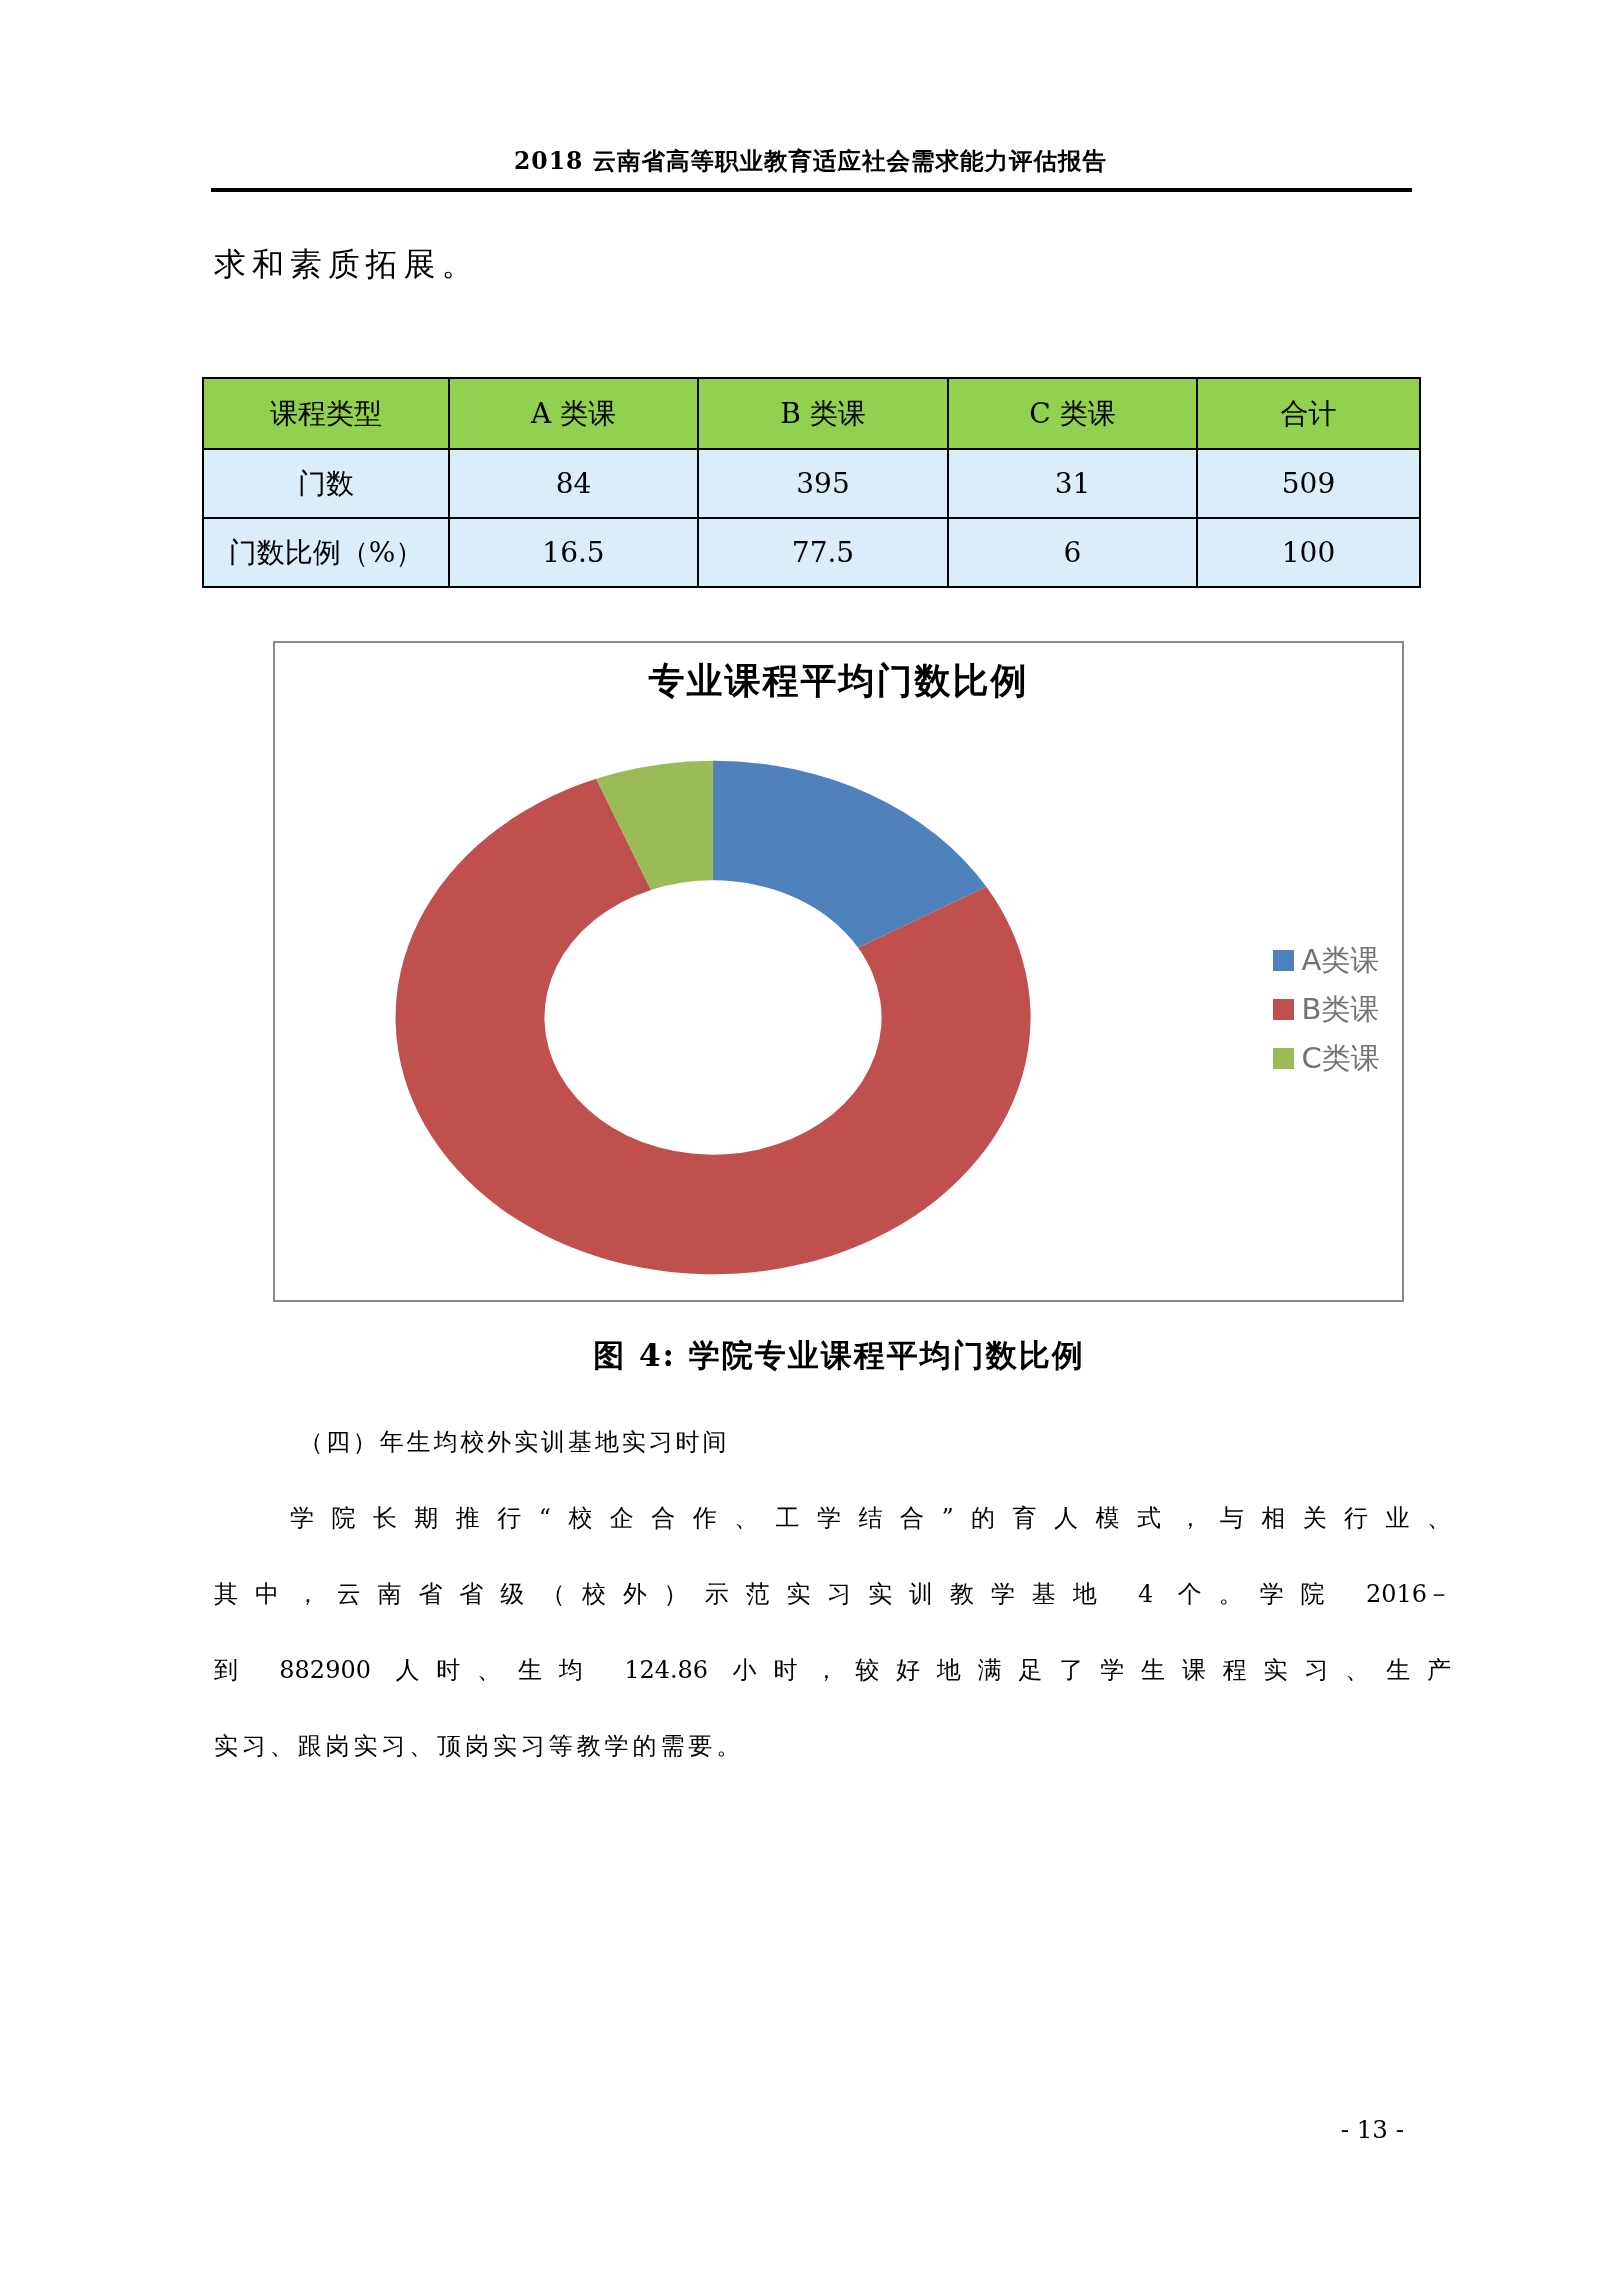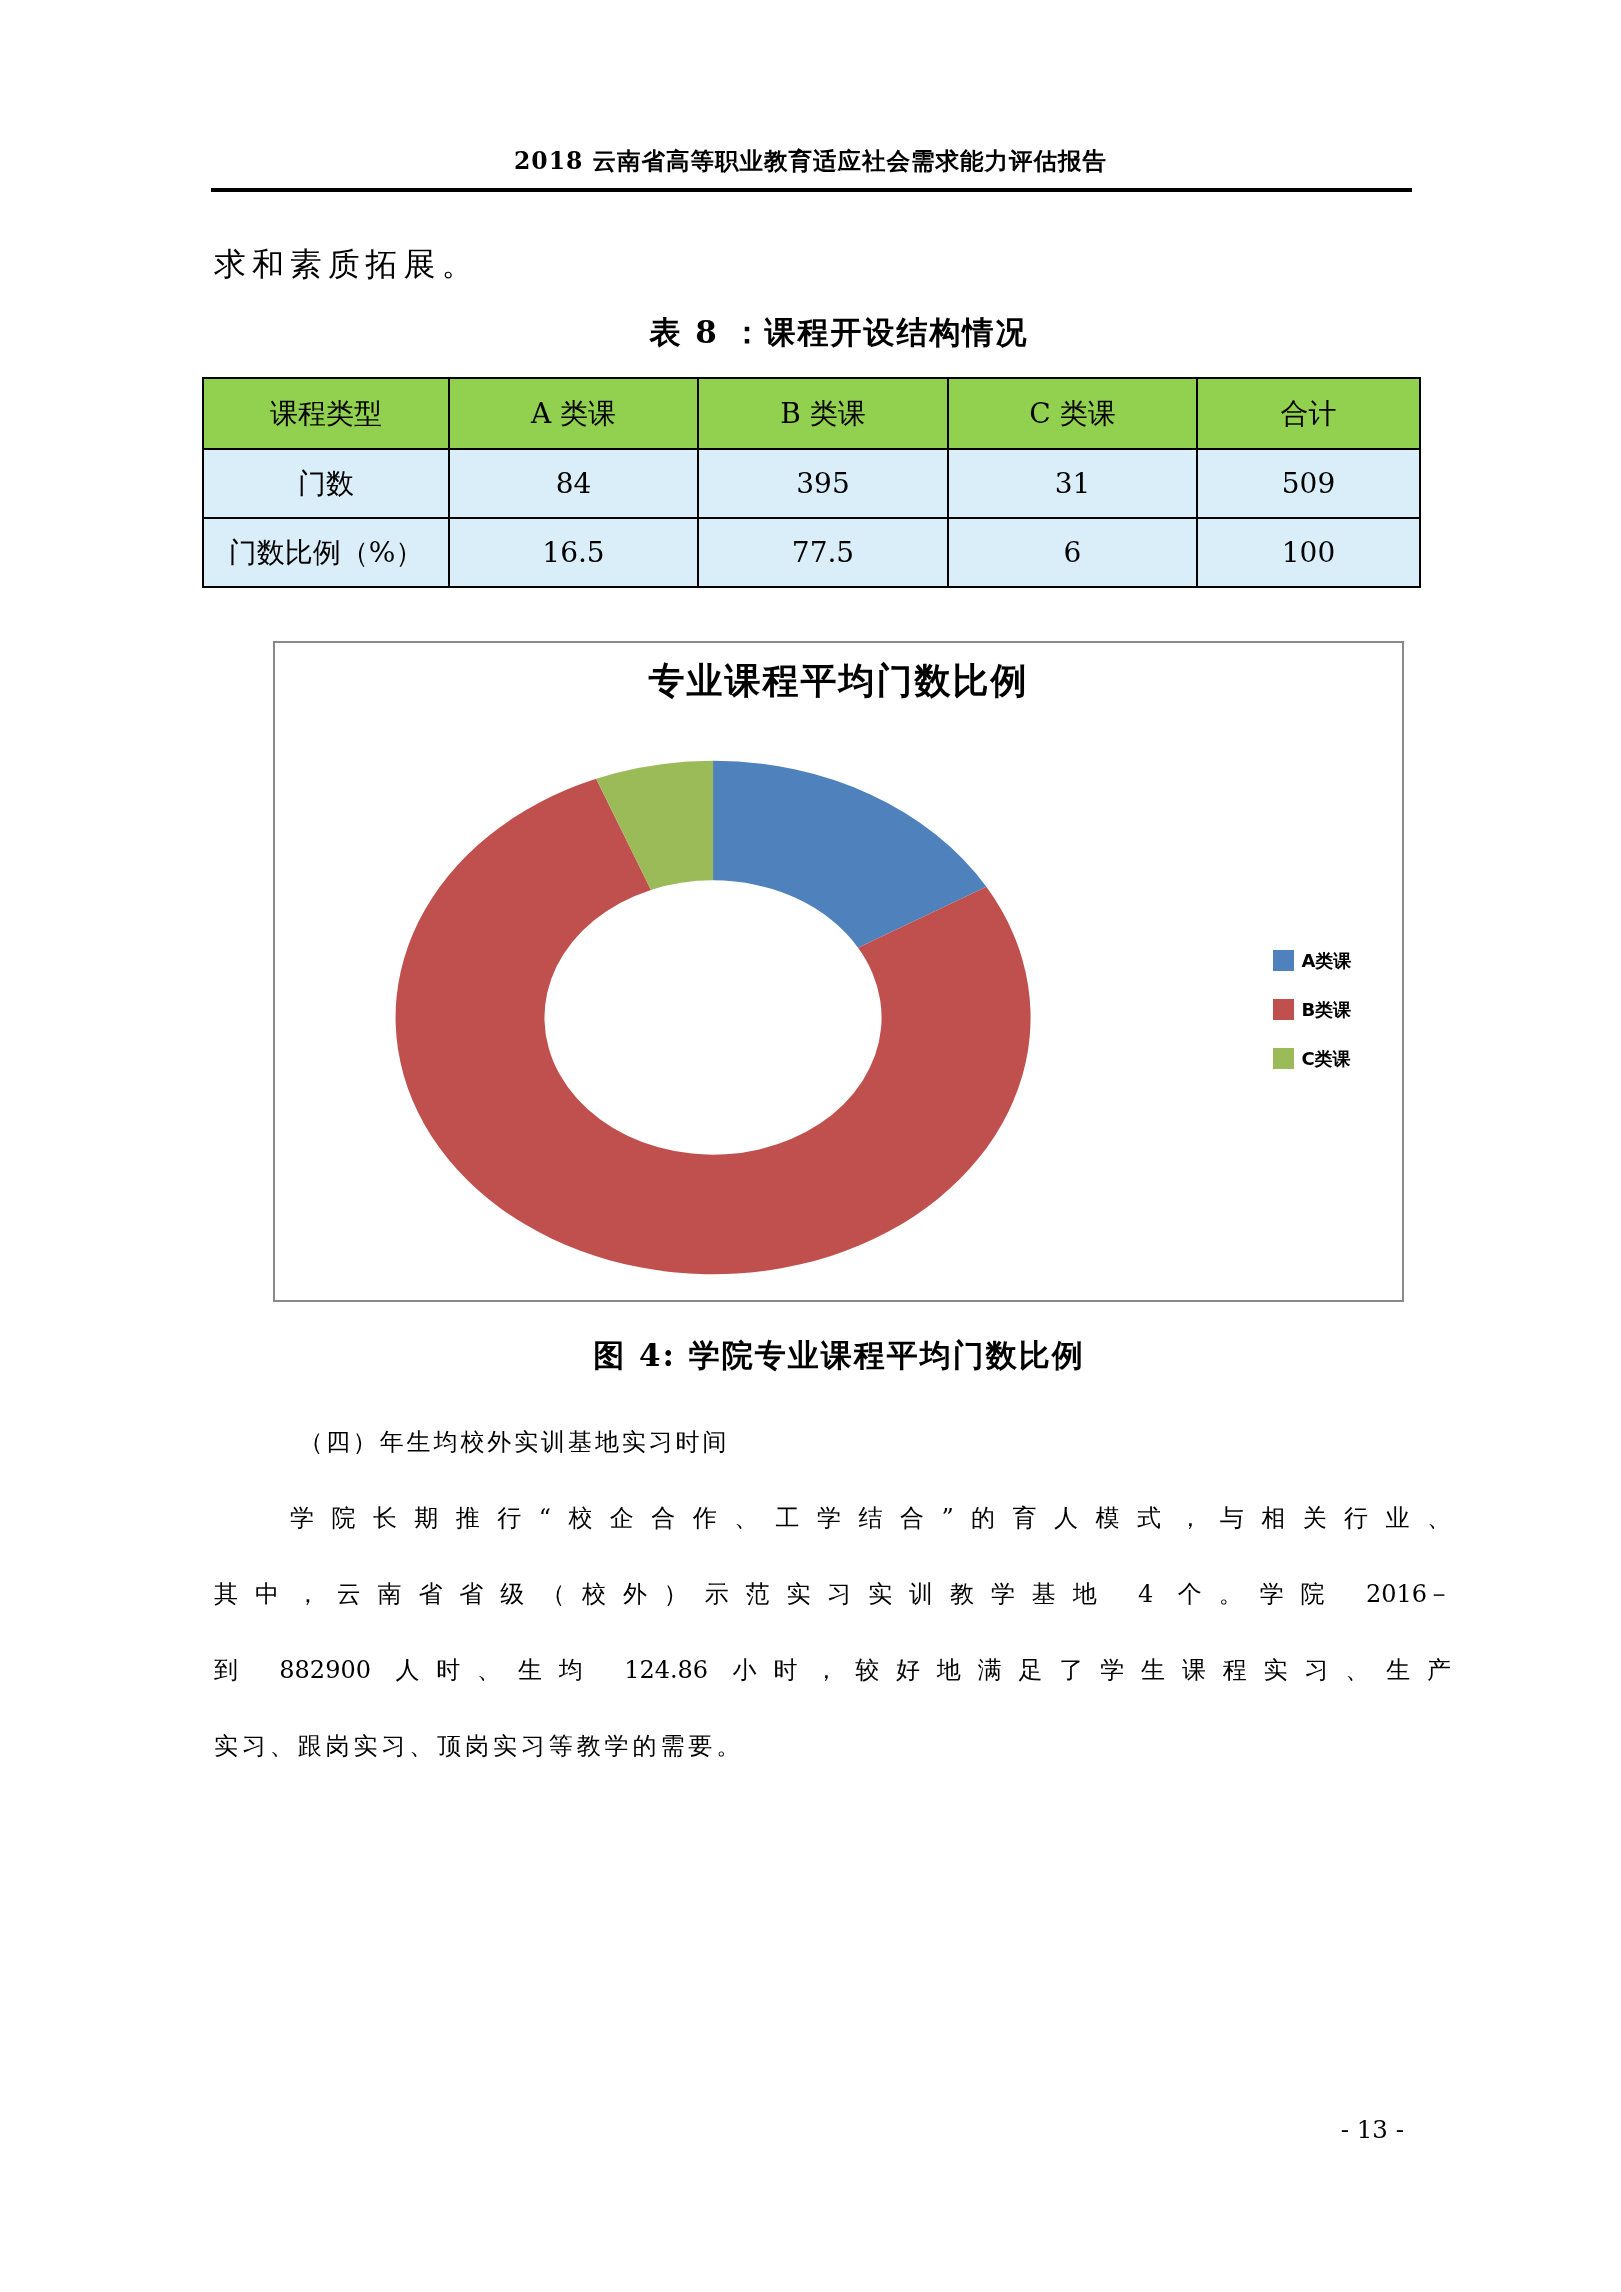--- a/index.html
+++ b/index.html
@@ -45,21 +45,21 @@
     text-align:center; font-size:36px; font-weight:bold; letter-spacing:2px;
     font-family:"DejaVu Sans","Liberation Sans",sans-serif;
   }
   .donut-svg { position:absolute; top:0; left:0; width:1125px; height:655px; }
   .legend {
     position:absolute; left:998px; top:304px;
     font-family:"DejaVu Sans","Liberation Sans",sans-serif;
   }
   .legend-item { display:flex; align-items:center; height:27.4px; margin-bottom:21.6px; }
   .legend-swatch { width:20.6px; height:20.6px; margin-right:7.8px; flex:0 0 auto; }
-  .legend-label { font-size:18px; color:#000000; white-space:nowrap;font-weight:bold; }
+  .legend-label { font-size:29px; color:#737373; white-space:nowrap; }
   .figure-caption {
     position:absolute; top:1335px; left:202px; width:1274px;
     text-align:center; font-size:31px; font-weight:bold; letter-spacing:2px;
   }
   .body-block {
     position:absolute; top:1404px; left:214px; width:1237px;
     font-size:24px; line-height:76px;
   }
   .section-heading { text-indent:85px; letter-spacing:2.9px; }
   .para-line { text-align:justify; text-align-last:justify; }
@@ -73,21 +73,20 @@
 </head>
 <body>
 
 <div class="page">
 
   <div class="doc-header-title">2018 云南省高等职业教育适应社会需求能力评估报告</div>
   <div class="doc-header-rule"></div>
 
   <div class="intro-text">求和素质拓展。</div>
 
-  <div class="table-title">表 8 ：课程开设结构情况</div>
 
   <table class="data-table">
     <colgroup>
       <col style="width:246px">
         <col style="width:249px">
         <col style="width:250px">
         <col style="width:249px">
         <col style="width:223px">
     </colgroup>
     <thead>

